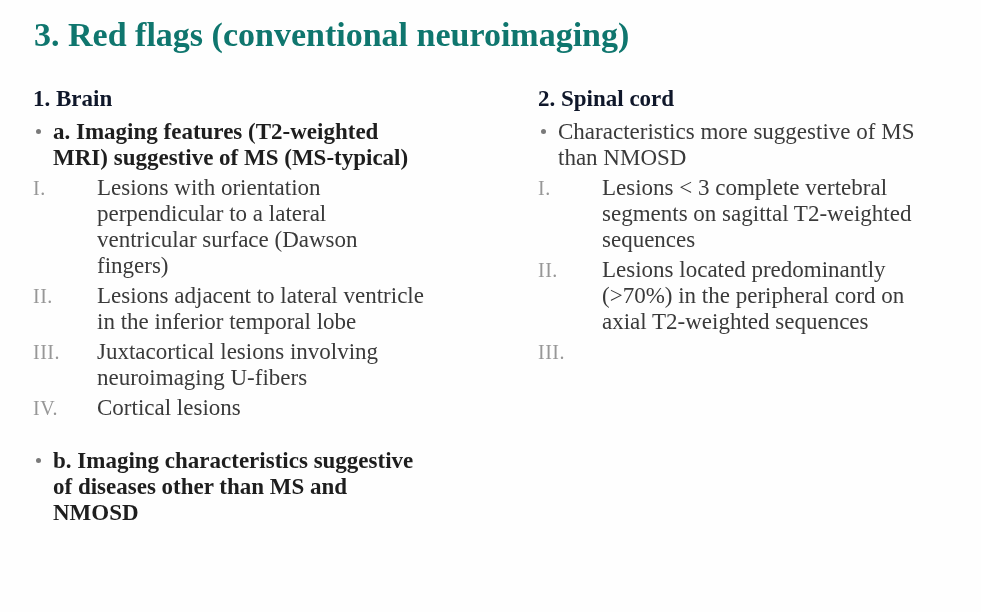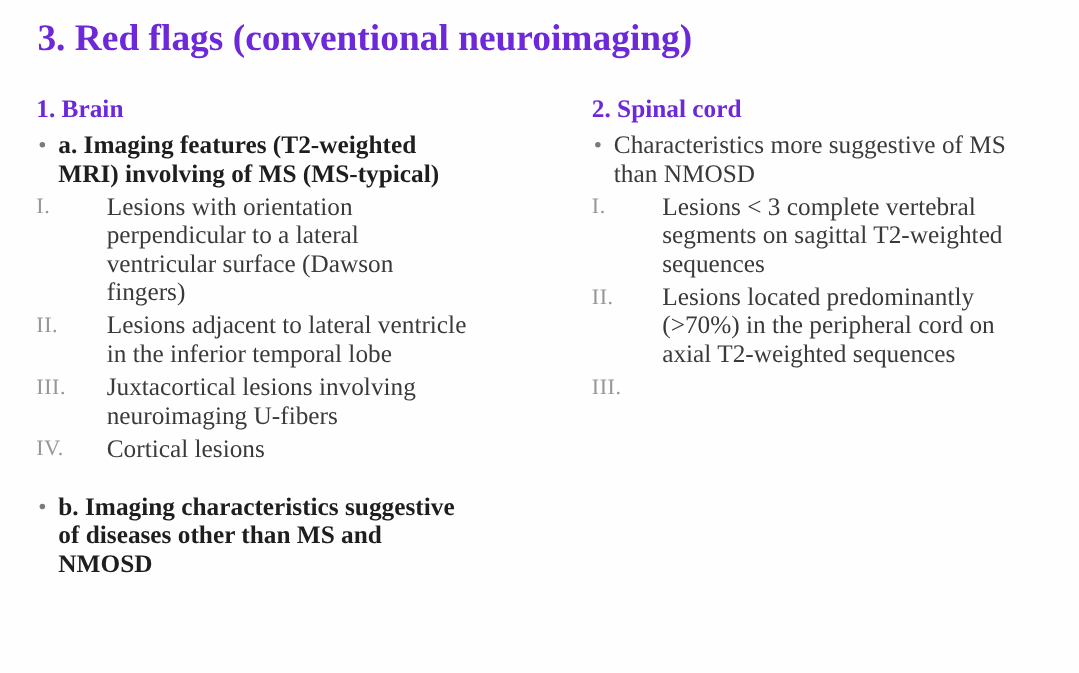--- a/index.html
+++ b/index.html
@@ -17,35 +17,35 @@
     color: #3a3a3a;
   }
   .title {
     position: absolute;
     left: 34px;
     top: 16px;
     margin: 0;
     font-size: 34px;
     font-weight: bold;
     letter-spacing: 0px;
-    color: #6d28d9;
+    color: #0f766e;
     white-space: nowrap;
   }
   .col {
     position: absolute;
     top: 86px;
   }
   .col-left  { left: 33px;  width: 456px; }
   .col-right { left: 538px; width: 452px; }
   .col h2 {
     margin: 0 0 7px 0;
     font-size: 23px;
     line-height: 26px;
     font-weight: bold;
-    color: #6d28d9;
+    color: #0f172a;
   }
   .item {
     display: flex;
     align-items: flex-start;
     margin: 0 0 4px 0;
     font-size: 23px;
     line-height: 26px;
   }
   .item .txt {
     white-space: pre-line;
@@ -85,21 +85,21 @@
   <h1 class="title">3. Red flags (conventional neuroimaging)</h1>
 
   <section class="col col-left">
     <h2>1. Brain</h2>
 
     <div class="item bullet bold">
       <span class="marker">
           <i class="dot"></i>
         </span>
       <span class="txt">a. Imaging features (T2-weighted
-MRI) involving of MS (MS-typical)</span>
+MRI) suggestive of MS (MS-typical)</span>
     </div>
 
     <div class="item roman">
       <span class="num">I.</span>
       <span class="txt">Lesions with orientation
 perpendicular to a lateral
 ventricular surface (Dawson
 fingers)</span>
     </div>
 

